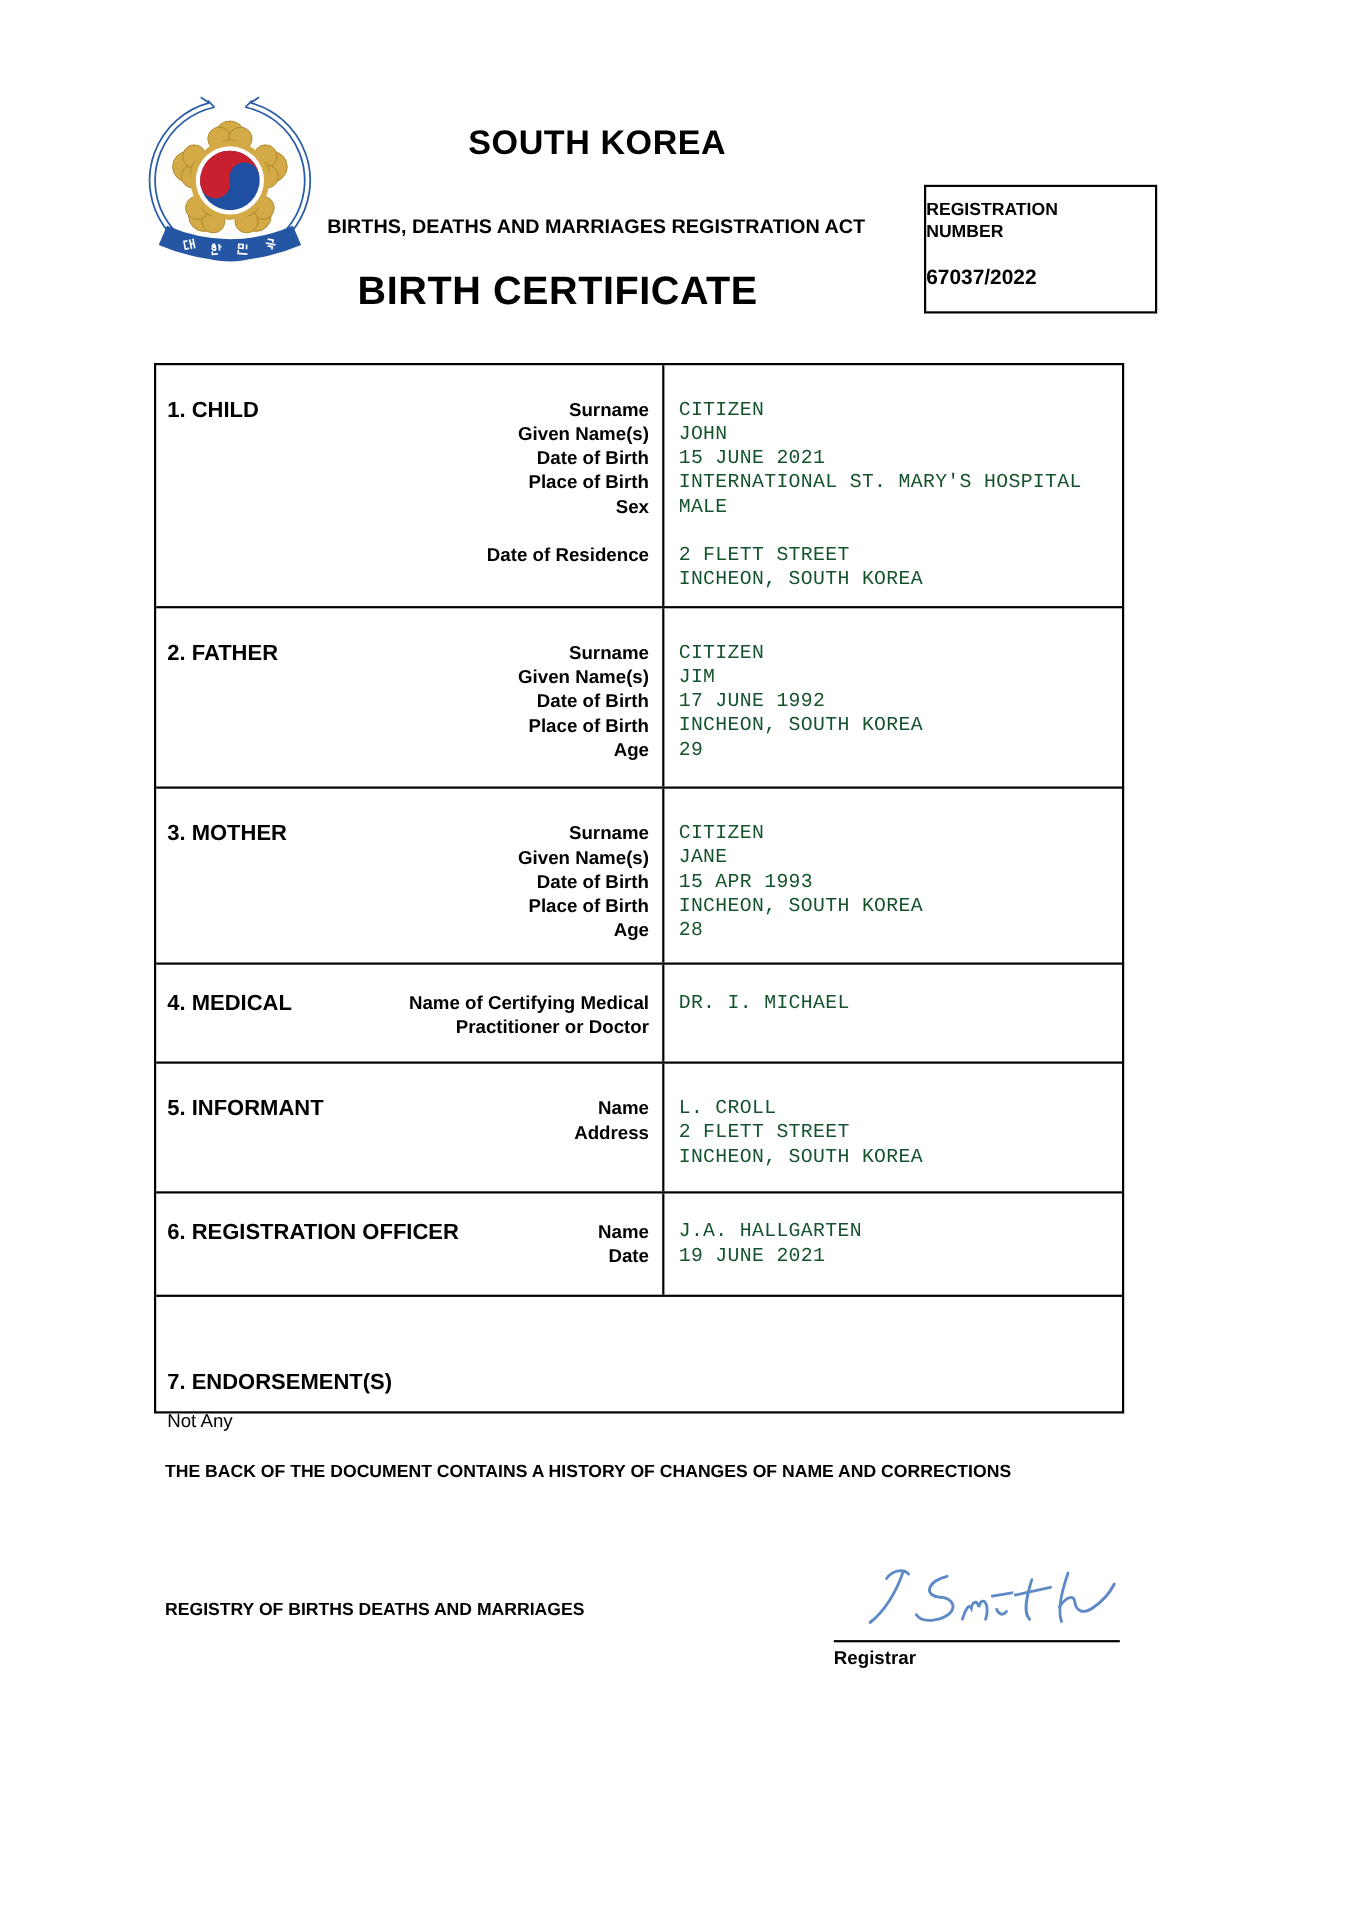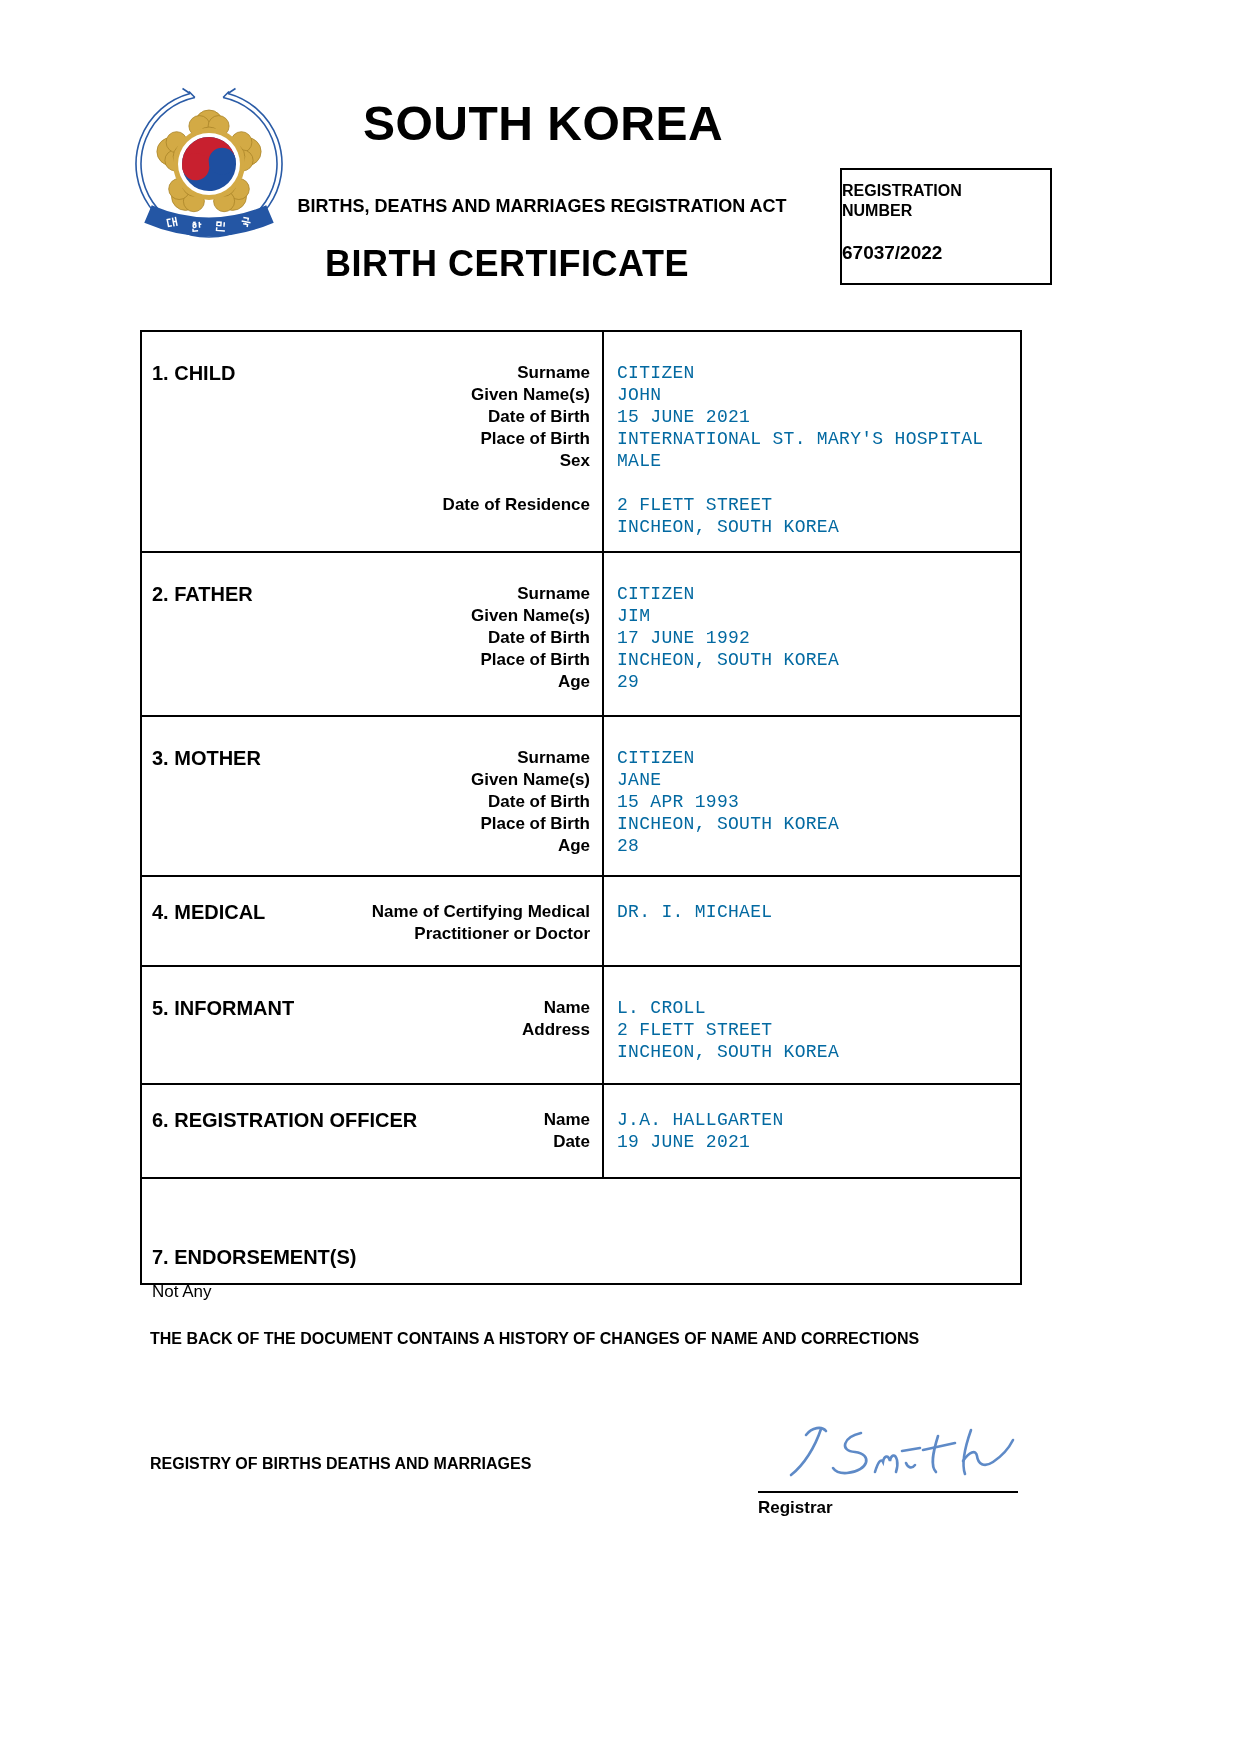--- a/index.html
+++ b/index.html
@@ -3,22 +3,22 @@
 <meta charset="utf-8">
 <style>
   html,body { margin:0; padding:0; background:#ffffff; }
   .page {
     position:relative; width:1240px; height:1754px; background:#fff;
     font-family:"Liberation Sans", sans-serif; color:#000; overflow:hidden;
   }
   .abs { position:absolute; }
 
   
-  .country-title { left:300px; top:96px; width:486px; text-align:center;
-    font-size:48px; font-weight:bold; letter-spacing:0.5px; }
+  .country-title { left:300px; top:112px; width:486px; text-align:center;
+    font-size:31px; font-weight:bold; letter-spacing:0.5px; }
   .act-line { left:277px; top:196px; width:530px; text-align:center;
     font-size:18px; font-weight:bold; }
   .doc-title { left:257px; top:243px; width:500px; text-align:center;
     font-size:36px; font-weight:bold; letter-spacing:0.5px; }
   .reg-box { left:840px; top:168px; width:212px; height:117px;
     border:2px solid #000; box-sizing:border-box; text-align:left; }
   .reg-box .reg-label { margin-top:11px; font-size:16px; font-weight:bold; line-height:20px; }
   .reg-box .reg-number { margin-top:21px; font-size:19px; font-weight:bold; }
 
   
@@ -28,21 +28,21 @@
   .sec:last-child { border-bottom:none;align-items:center; }
   .cell-left { width:460px; box-sizing:border-box; position:relative;
     padding:var(--pt) 12px 0 10px; display:flex; justify-content:flex-end; }
   .sec-title { position:absolute; left:10px; top:var(--pt);
     font-size:20px; font-weight:bold; white-space:nowrap; }
   .labels { text-align:right; font-size:17px; font-weight:bold; }
   .row-line { line-height:22px; min-height:22px; white-space:pre; }
   .cell-right { flex:1; border-left:2px solid #000; box-sizing:border-box;
     padding:var(--pt) 8px 0 13px;
     font-family:"Liberation Mono","DejaVu Sans Mono",monospace;
-    font-size:18px; color:#0369a1; }
+    font-size:18px; color:#14532d; }
   .values .row-line { letter-spacing:0.3px; }
   .cell-full { position:relative; width:100%; padding:var(--pt) 10px 0 10px; box-sizing:border-box; }
   .endorse-note { position:absolute; left:10px; top:66px; font-size:17px; font-weight:normal; }
 
   
   .back-note { left:150px; top:1330px; width:900px; font-size:16px; font-weight:bold; }
   .certify-line { left:155px; top:1388px; width:920px; font-size:16px; font-weight:bold; }
   .registry-line { left:150px; top:1455px; width:700px; font-size:16px; font-weight:bold; }
   .signature-wrap { left:775px; top:1420px; width:255px; height:68px; }
   .sig-line { left:758px; top:1491px; width:260px; height:2px; background:#000; }

